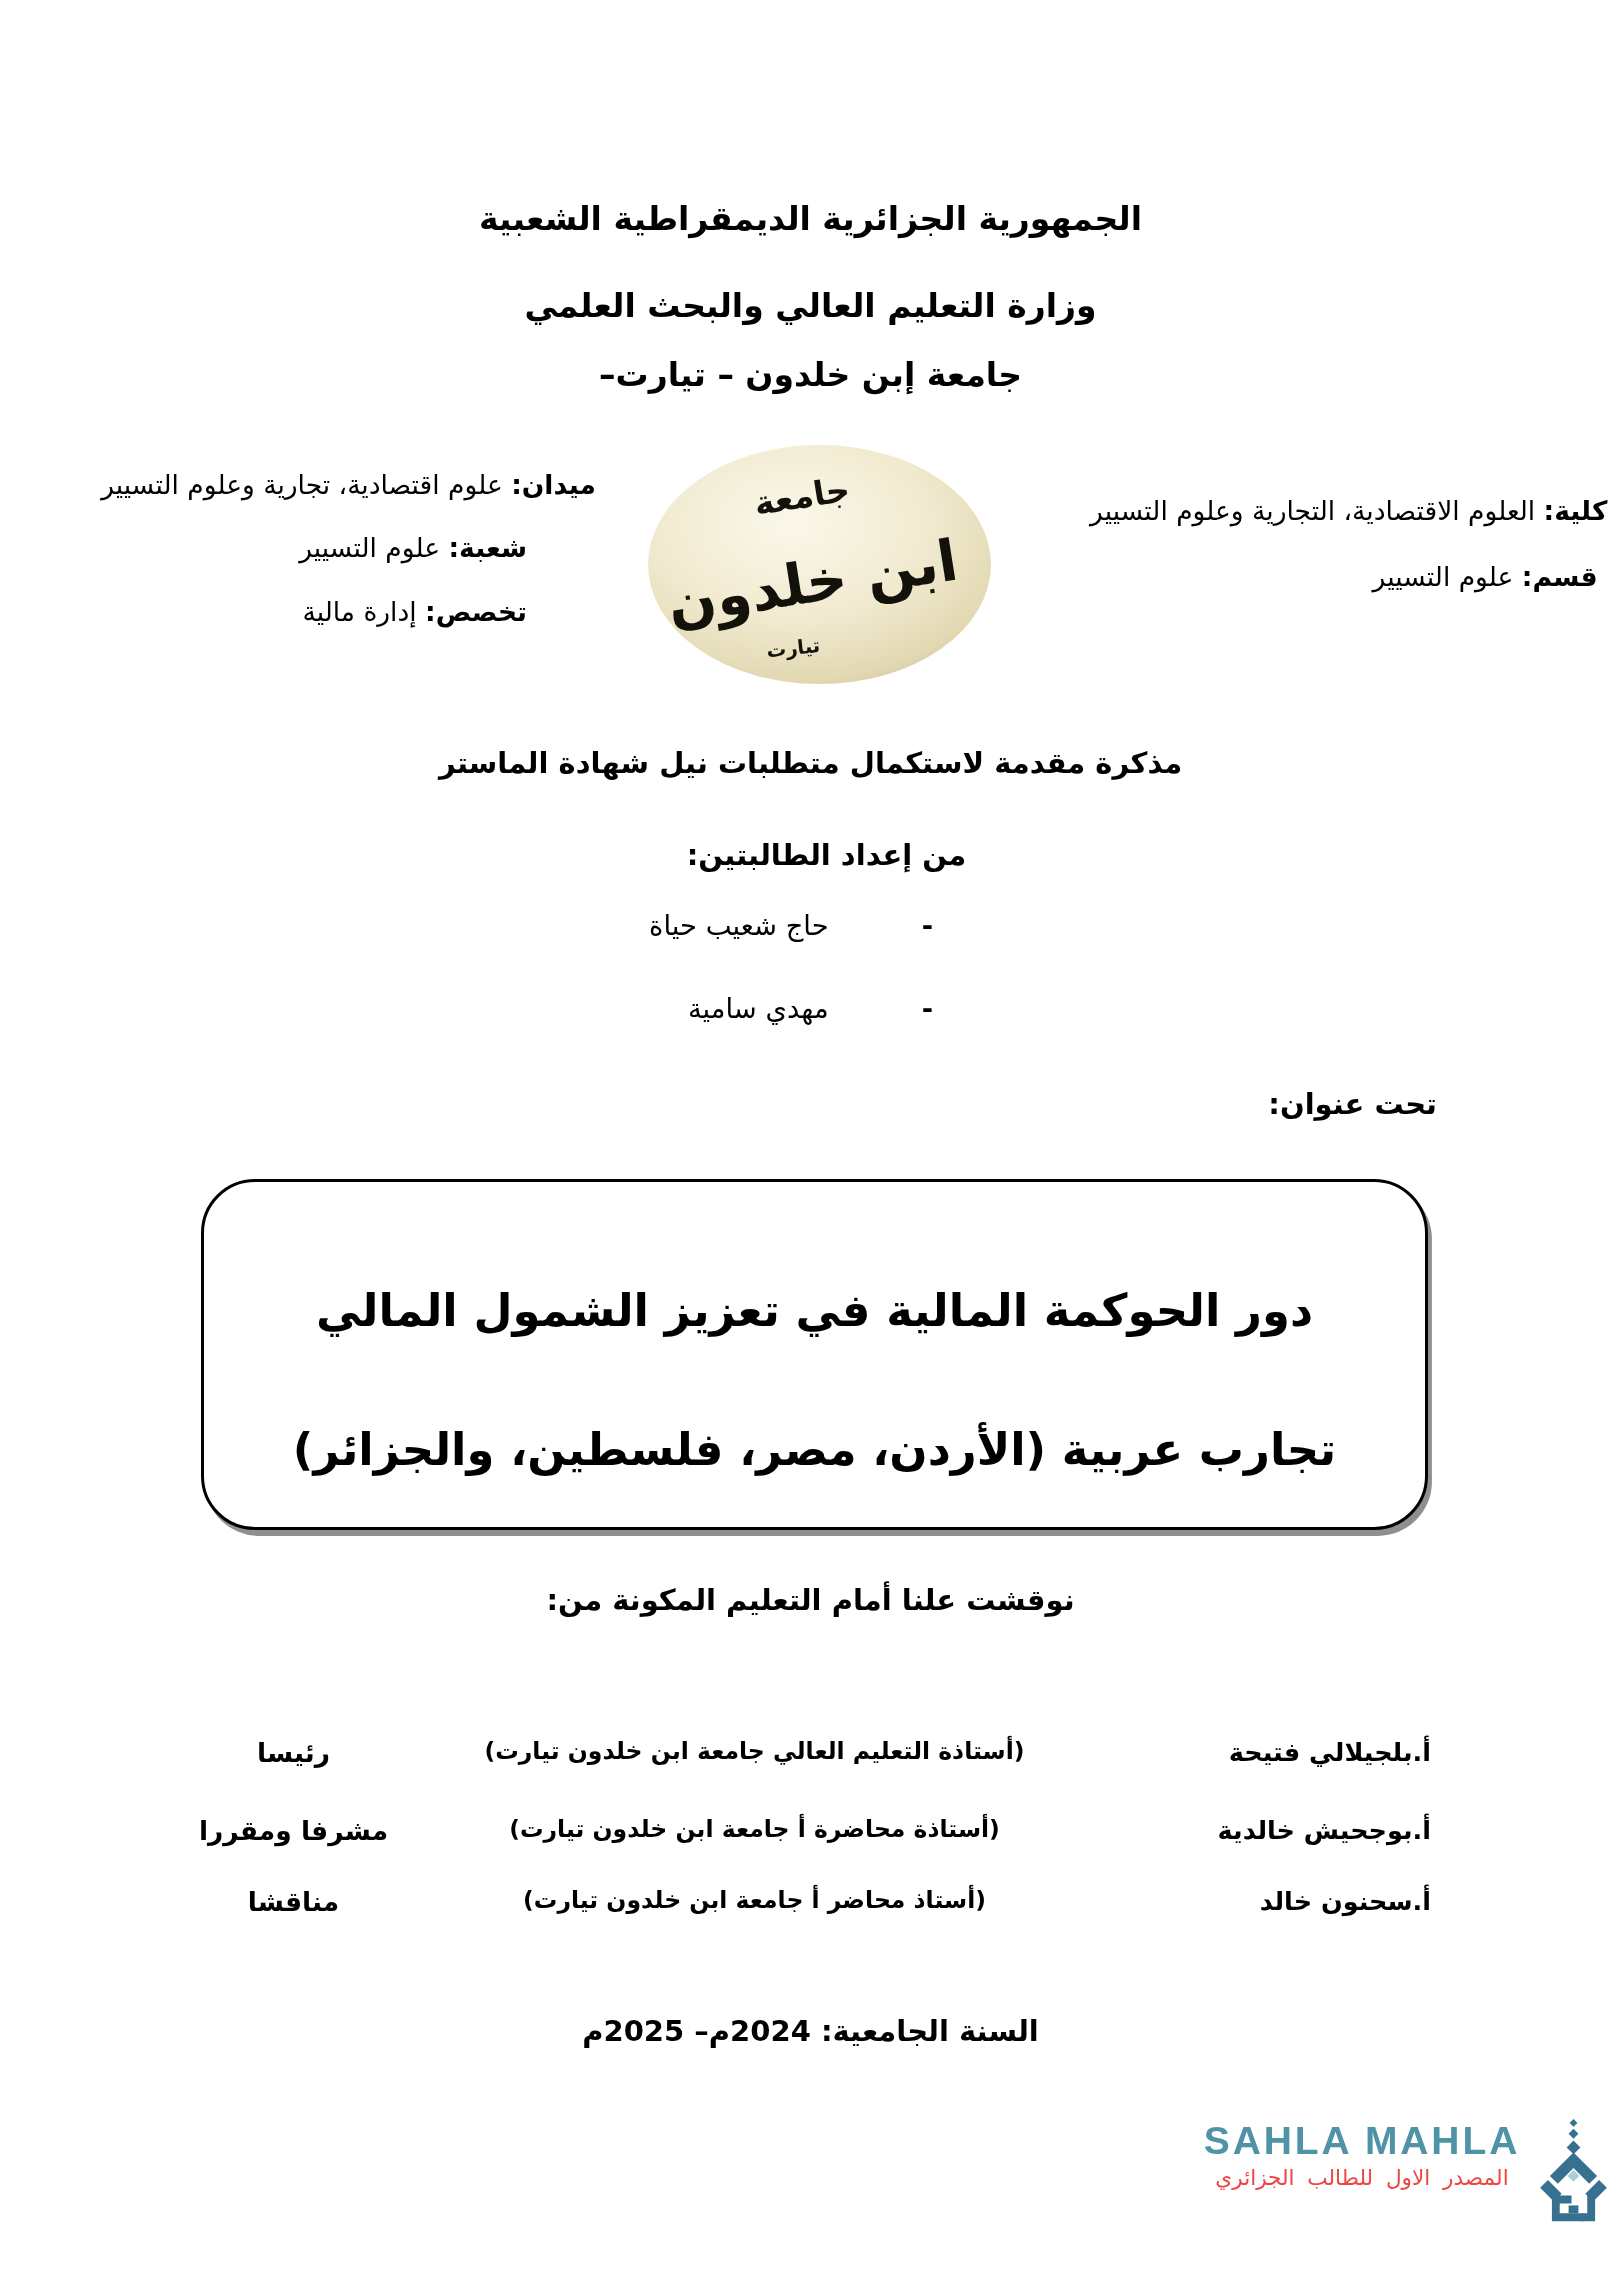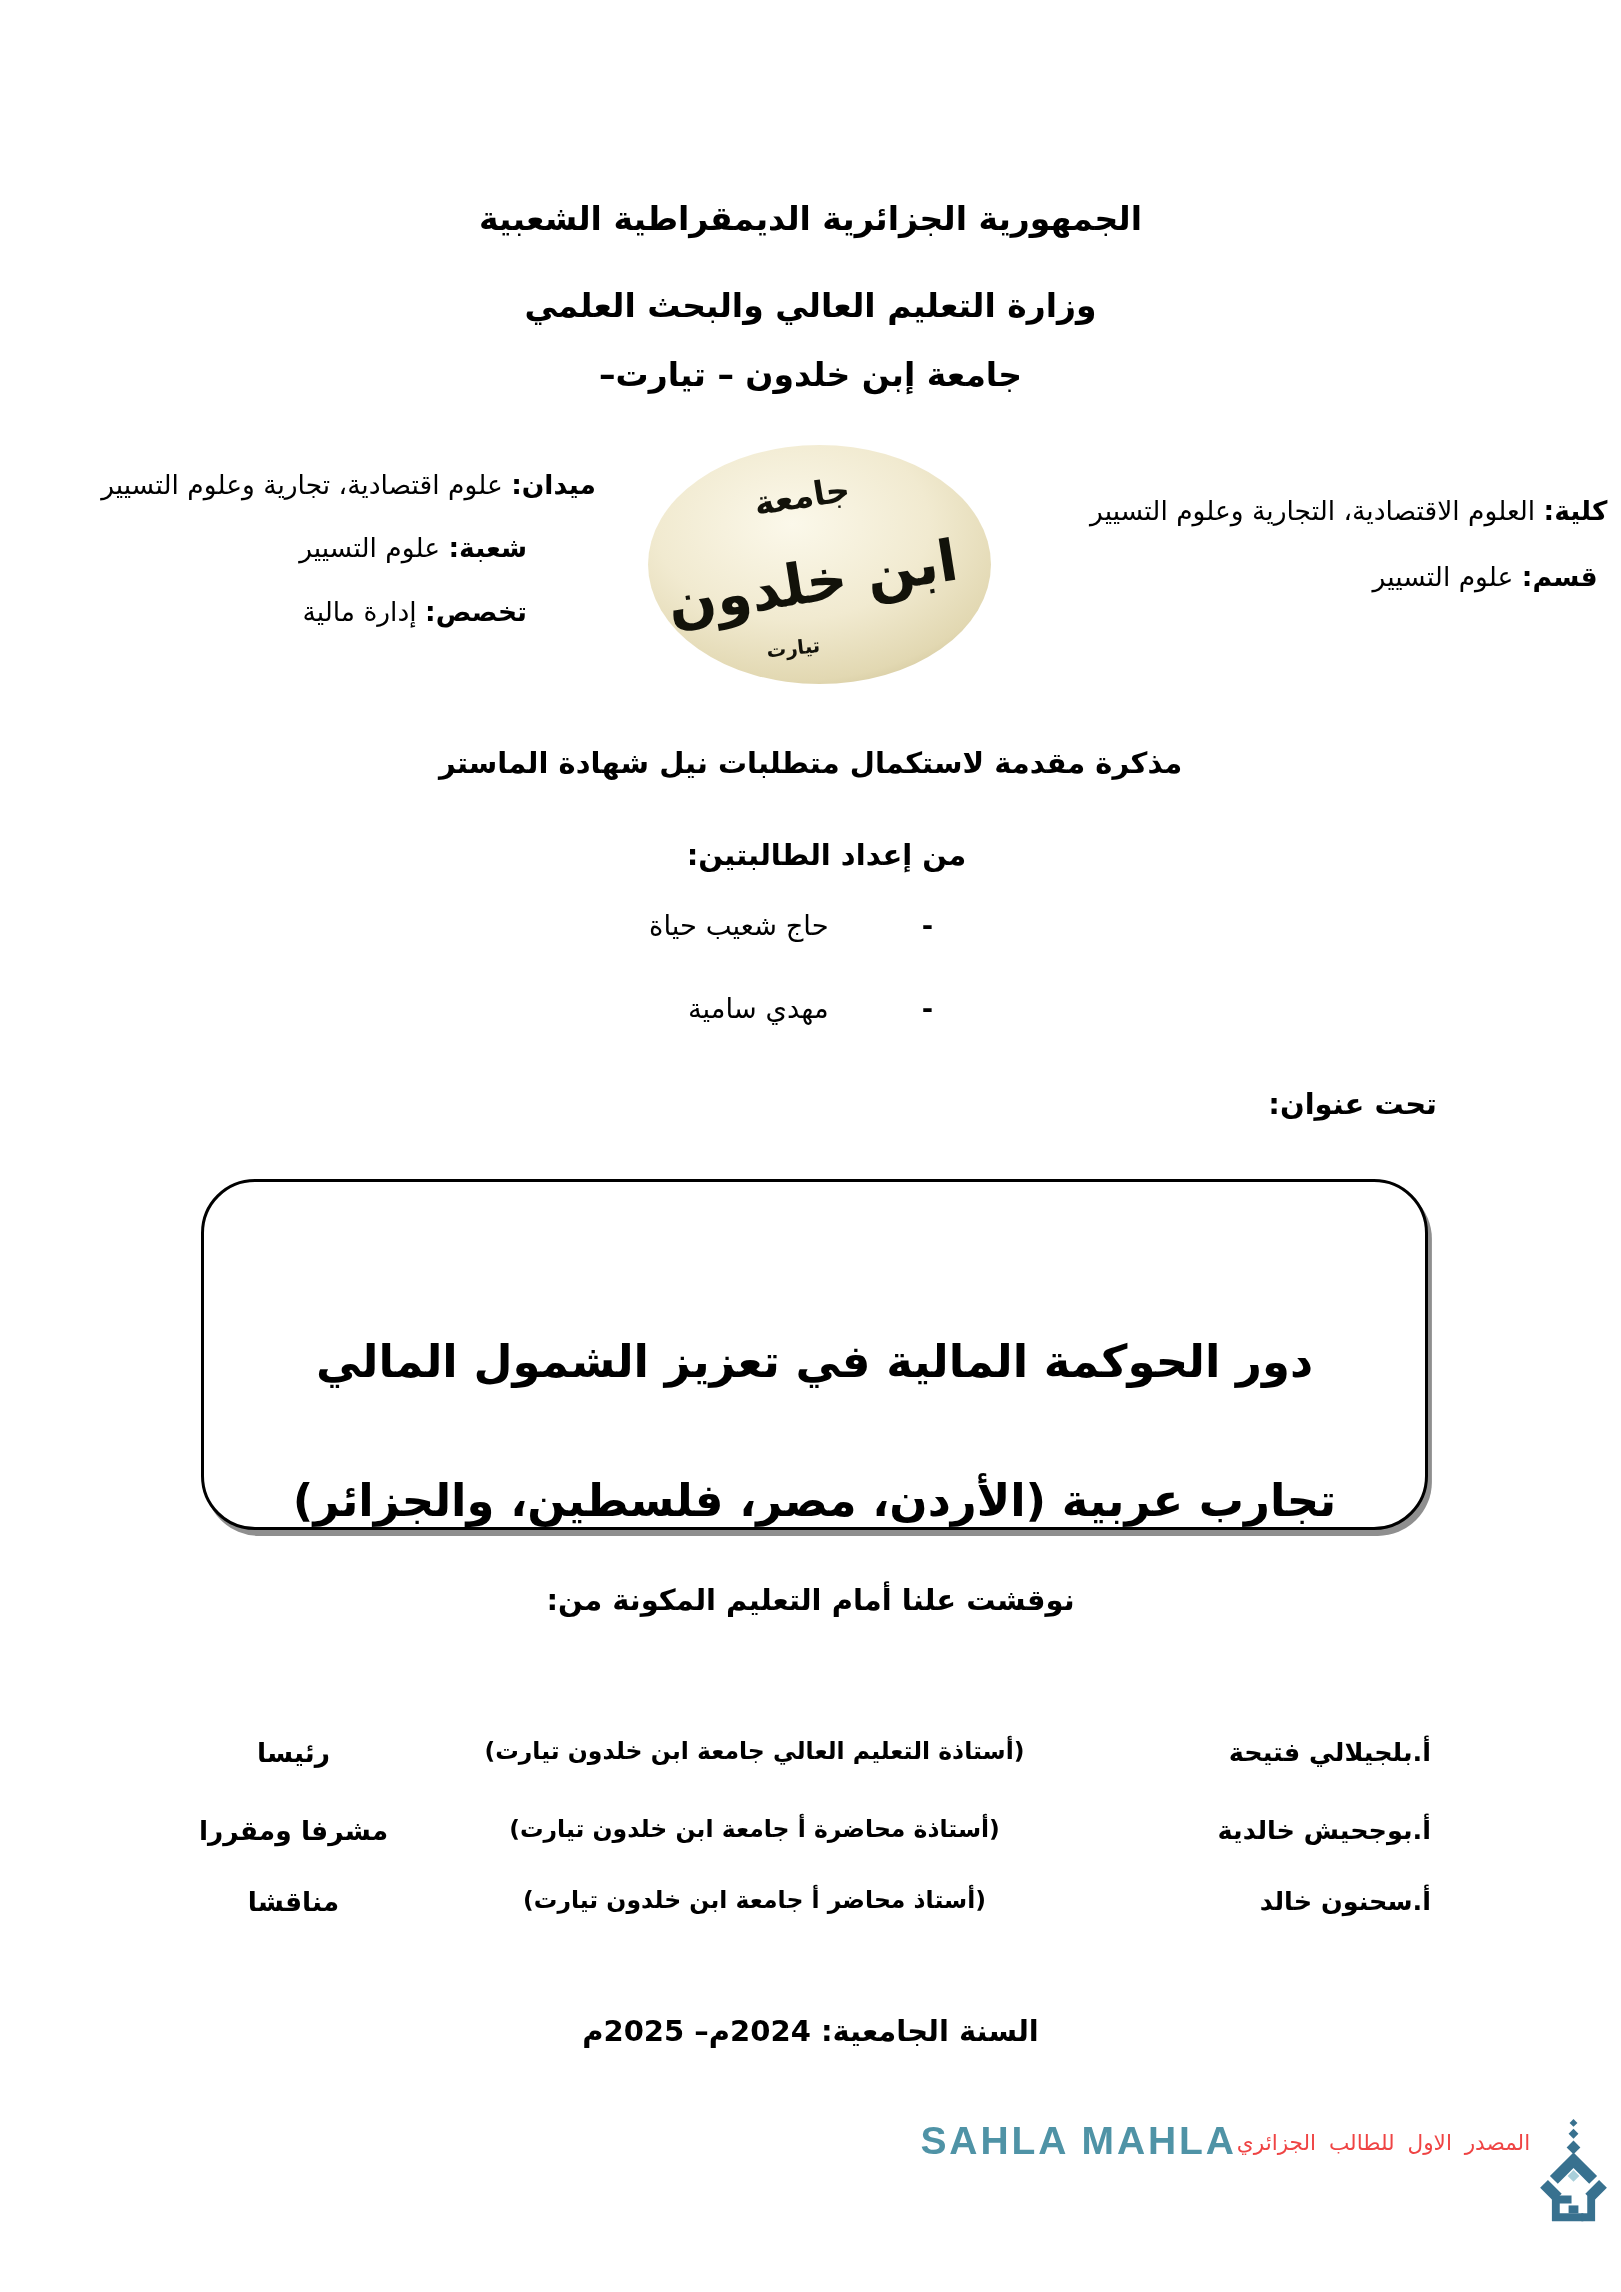--- a/index.html
+++ b/index.html
@@ -25,40 +25,40 @@
   
   .student { display:flex; gap:93px; direction:rtl; font-size:27.4px; }
   .student .dash { font-weight:bold; }
 
   
   .title-box {
     position:absolute; left:201px; top:1179px; width:1227px; height:351px;
     border:3.9px solid #000; border-radius:54px;
     box-shadow:3.9px 5.9px 0 #8f8f8f;
     display:flex; flex-direction:column; align-items:center;
-    justify-content:flex-end; padding-top:51px; gap:86px;
+    justify-content:center; padding-top:51px; gap:86px;
     background:#fff;
   }
   .title-line { font-size:45px; font-weight:bold; white-space:nowrap; }
 
   
   .jury-row  { position:absolute; left:0; width:100%; height:59px; }
   .jury-name { position:absolute; right:190px; font-size:25.5px; font-weight:bold; white-space:nowrap; }
   .jury-aff  { position:absolute; left:421px; width:667px; text-align:center; font-size:23.5px; font-weight:bold; white-space:nowrap; }
   .jury-role { position:absolute; left:176px; width:235px; text-align:center; font-size:26.5px; font-weight:bold; white-space:nowrap; }
 
   
   .year-line { font-size:29px; font-weight:bold; }
 
   
   .watermark {
     position:absolute; right:11.8px; top:2119px; direction:ltr;
     display:flex; align-items:flex-start;
   }
-  .wm-text { display:flex; flex-direction:row; align-items:center; margin-right:8px; }
+  .wm-text { display:flex; flex-direction:column; align-items:center; margin-right:18px; }
   .wm-brand {
     font-family:"Liberation Sans", sans-serif;
     font-size:39px; font-weight:bold; letter-spacing:2.9px;
   }
   .wm-tagline {
     font-size:21.6px; margin-top:2px; letter-spacing:1px; word-spacing:5.9px;
   }
   .logo-wrap { position:absolute; left:647px; top:443px; width:345px; height:243px; }
 </style>
 </head>

